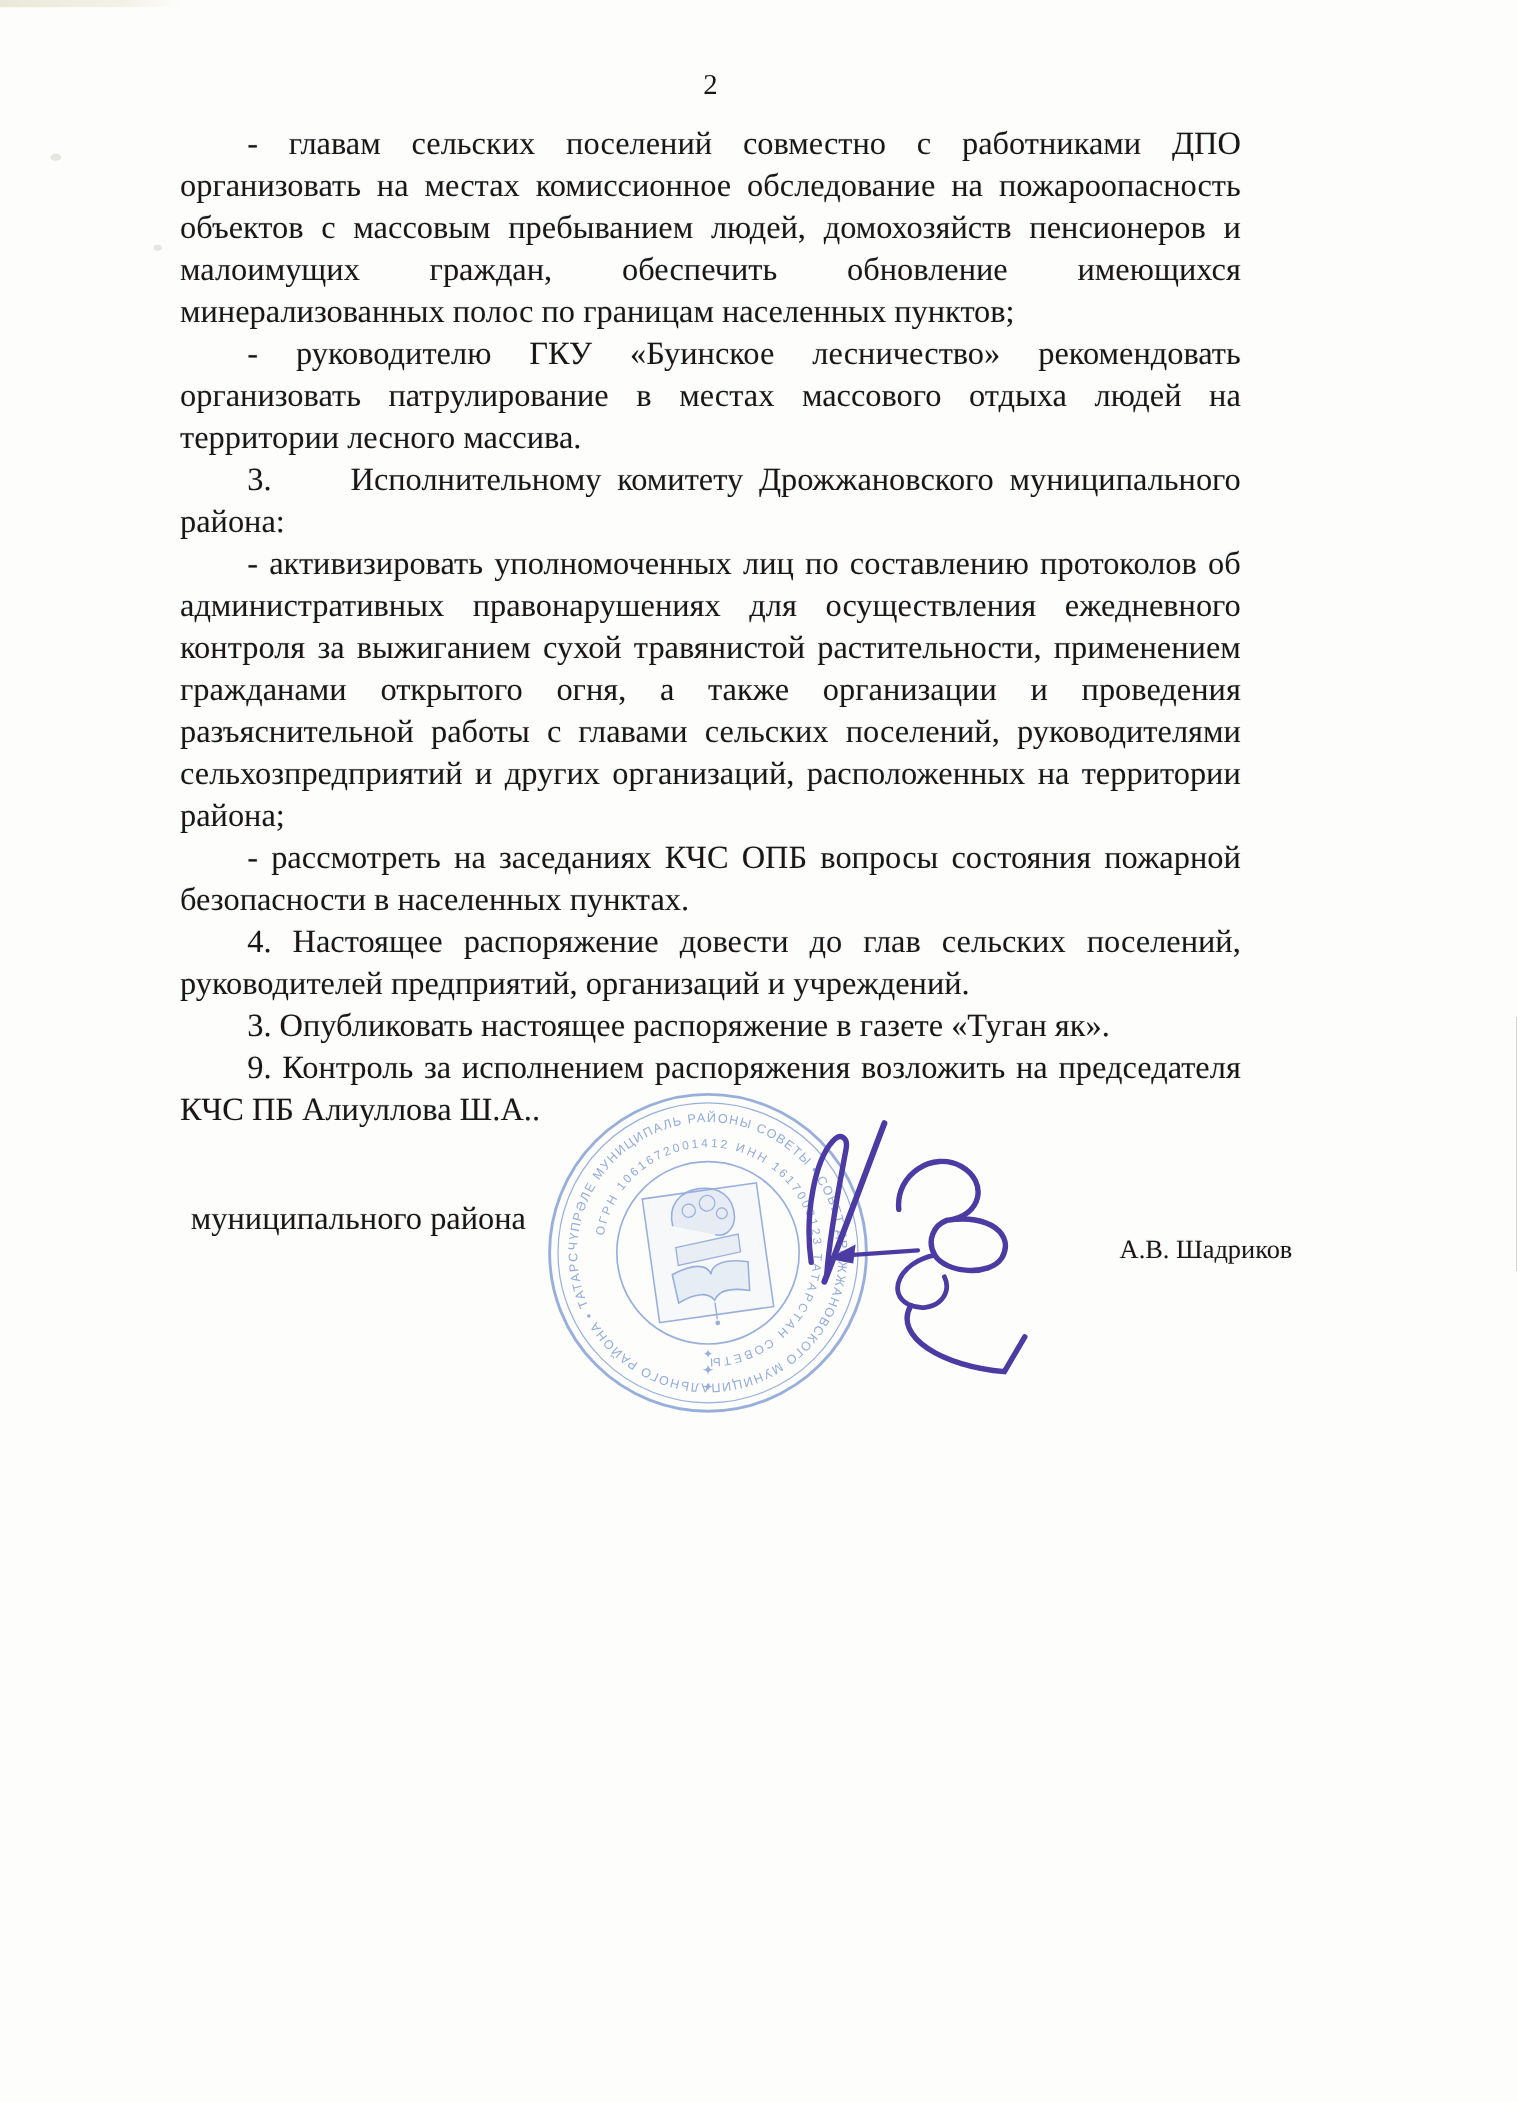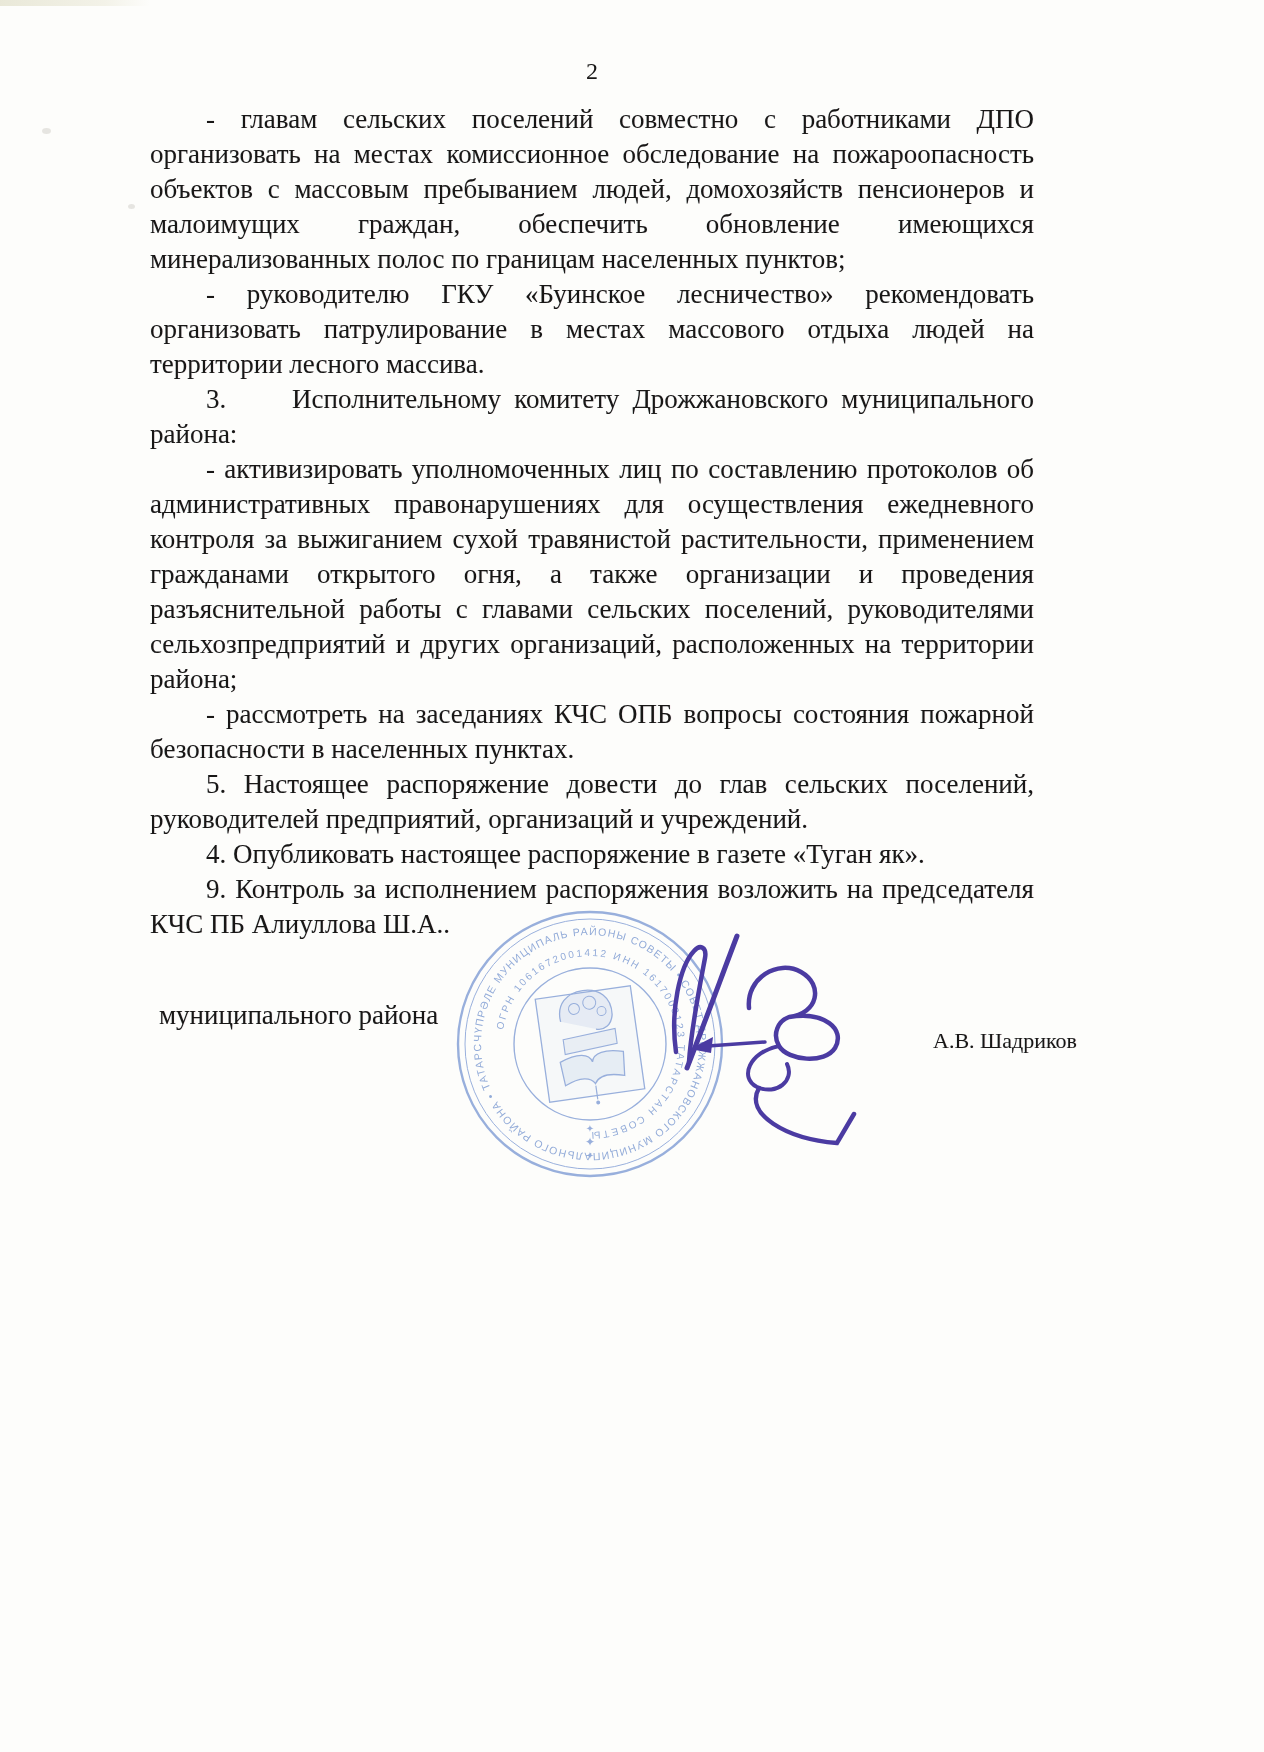--- a/index.html
+++ b/index.html
@@ -61,22 +61,22 @@
   <div class="speck s2"></div>
 
   <div class="page-number">2</div>
 
   <div class="body-text">
     <p>- главам сельских поселений  совместно с работниками ДПО организовать   на местах комиссионное обследование на пожароопасность объектов с массовым пребыванием людей,  домохозяйств пенсионеров и малоимущих граждан, обеспечить обновление имеющихся минерализованных полос по границам населенных пунктов;</p>
     <p>- руководителю ГКУ «Буинское лесничество» рекомендовать организовать патрулирование в местах массового отдыха людей на территории лесного массива.</p>
     <p>3.&nbsp;&nbsp;&nbsp;&nbsp;&nbsp;Исполнительному комитету Дрожжановского муниципального района:</p>
     <p>- активизировать уполномоченных лиц по составлению протоколов об административных правонарушениях для осуществления ежедневного контроля за выжиганием сухой травянистой растительности, применением гражданами открытого огня, а также организации и проведения разъяснительной работы с главами сельских поселений, руководителями сельхозпредприятий и других организаций, расположенных на территории района;</p>
     <p>- рассмотреть на заседаниях КЧС ОПБ вопросы состояния пожарной безопасности в населенных пунктах.</p>
-    <p>5. Настоящее распоряжение довести до глав сельских поселений, руководителей предприятий, организаций и учреждений.</p>
-    <p>4. Опубликовать настоящее распоряжение в газете «Туган як».</p>
+    <p>4. Настоящее распоряжение довести до глав сельских поселений, руководителей предприятий, организаций и учреждений.</p>
+    <p>3. Опубликовать настоящее распоряжение в газете «Туган як».</p>
     <p>9. Контроль за исполнением  распоряжения возложить на председателя КЧС ПБ Алиуллова Ш.А..</p>
   </div>
 
   <div class="sig-title">
     <div class="line2">муниципального района</div>
   </div>
   <div class="sig-name">А.В. Шадриков</div>
 
   <svg class="stamp-svg" width="276" height="276" viewBox="0 0 276 276">
     <defs>

